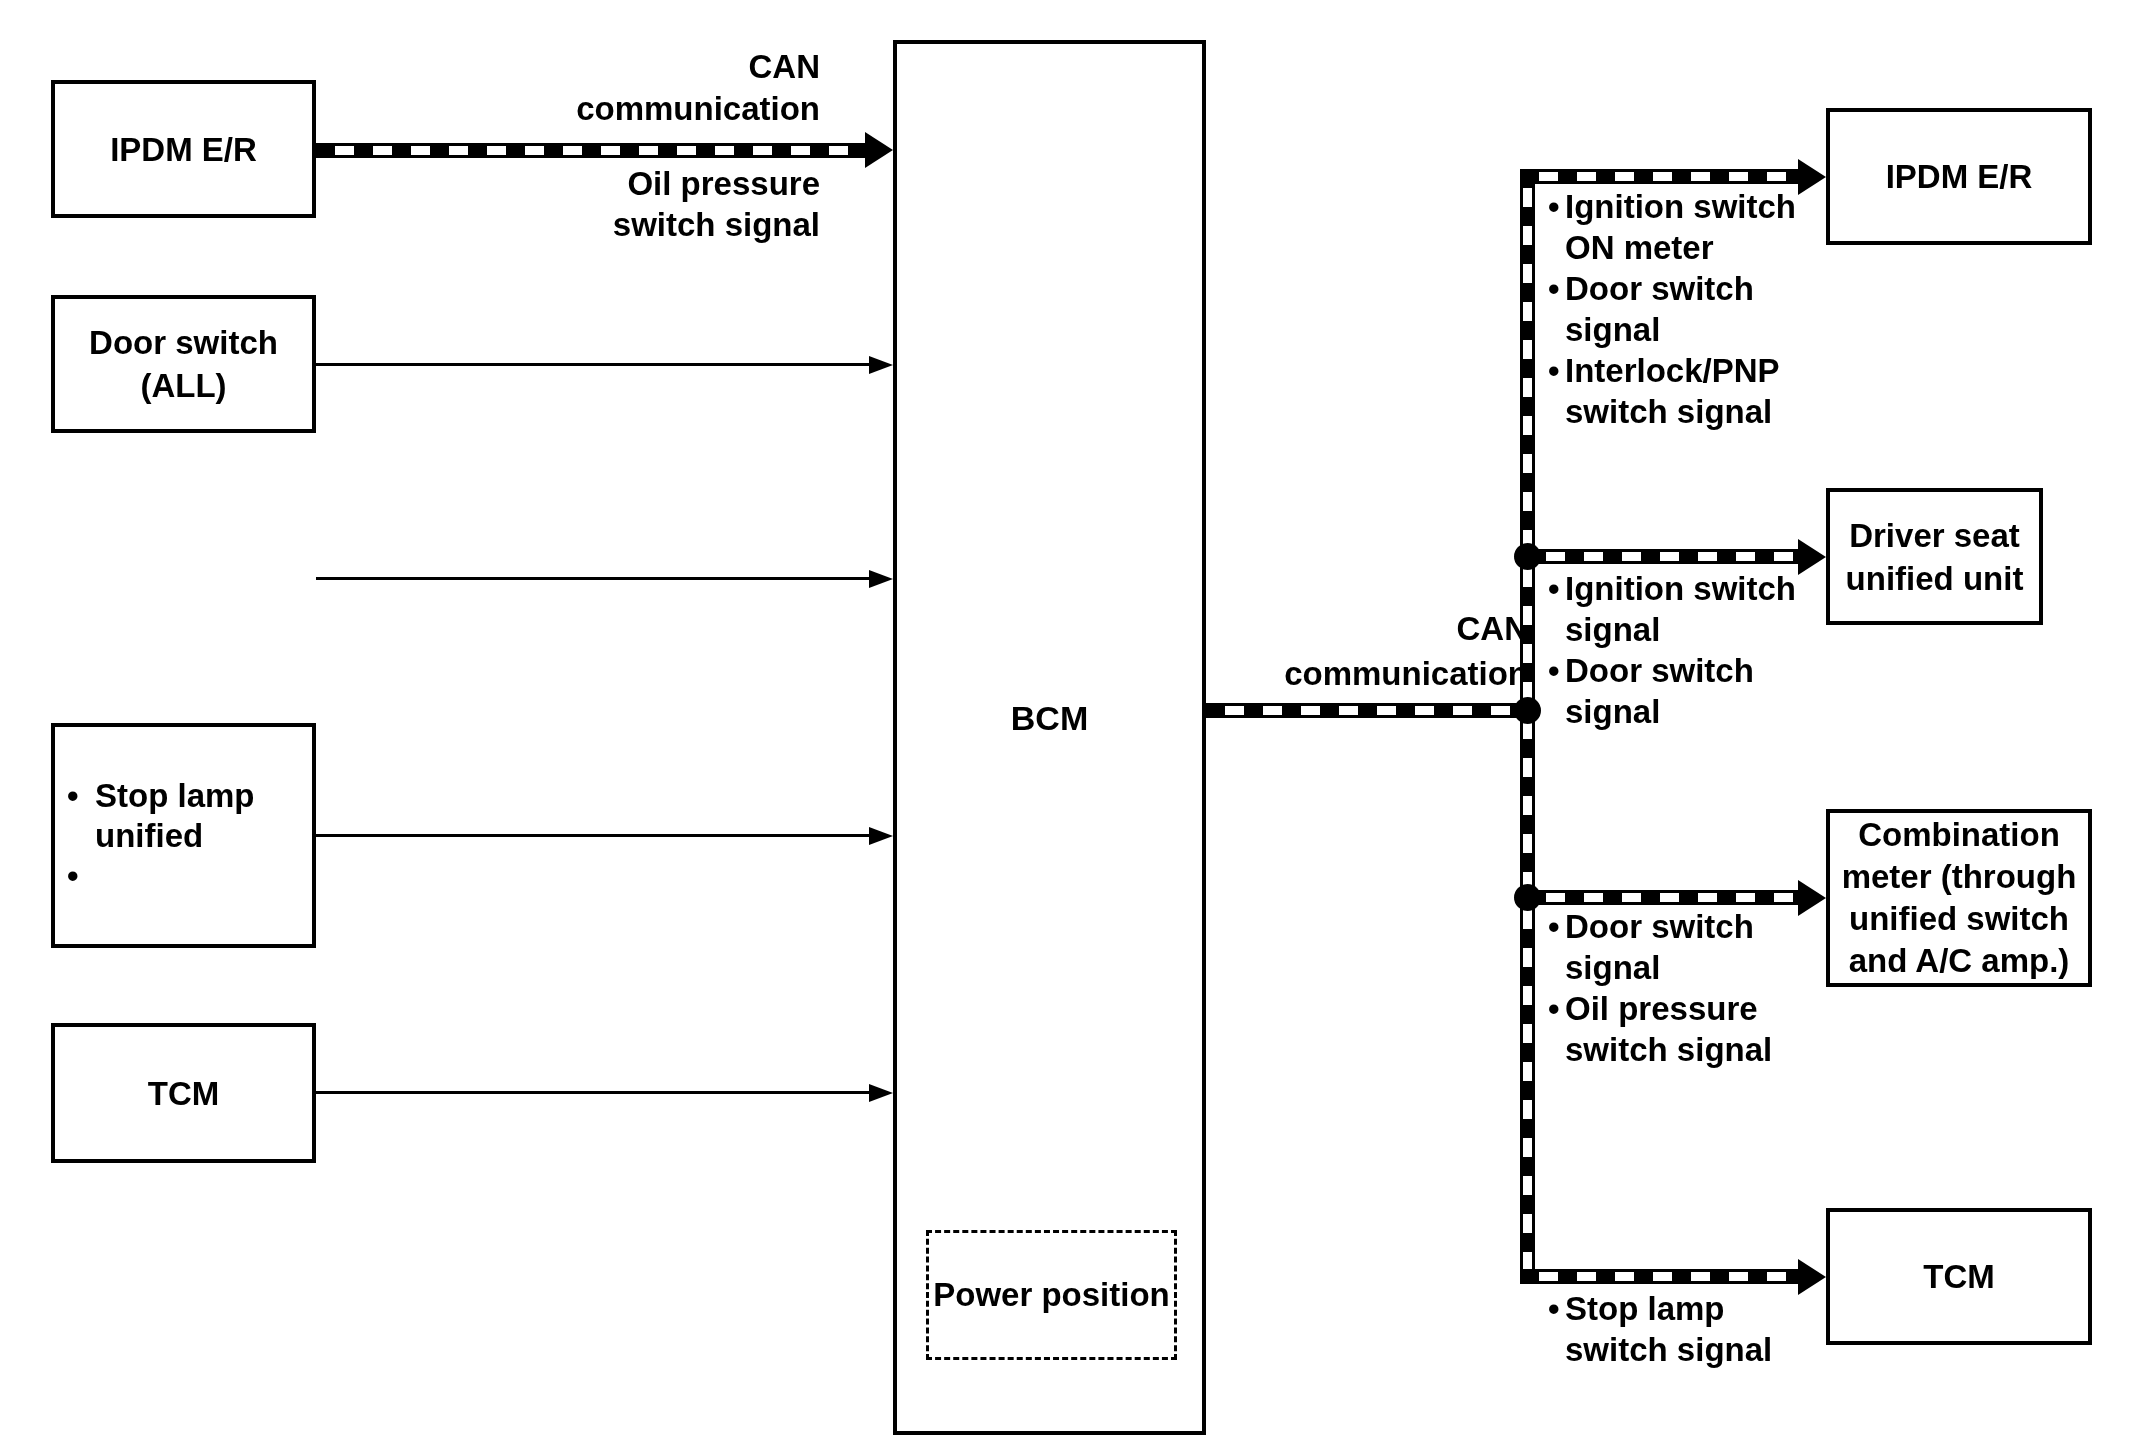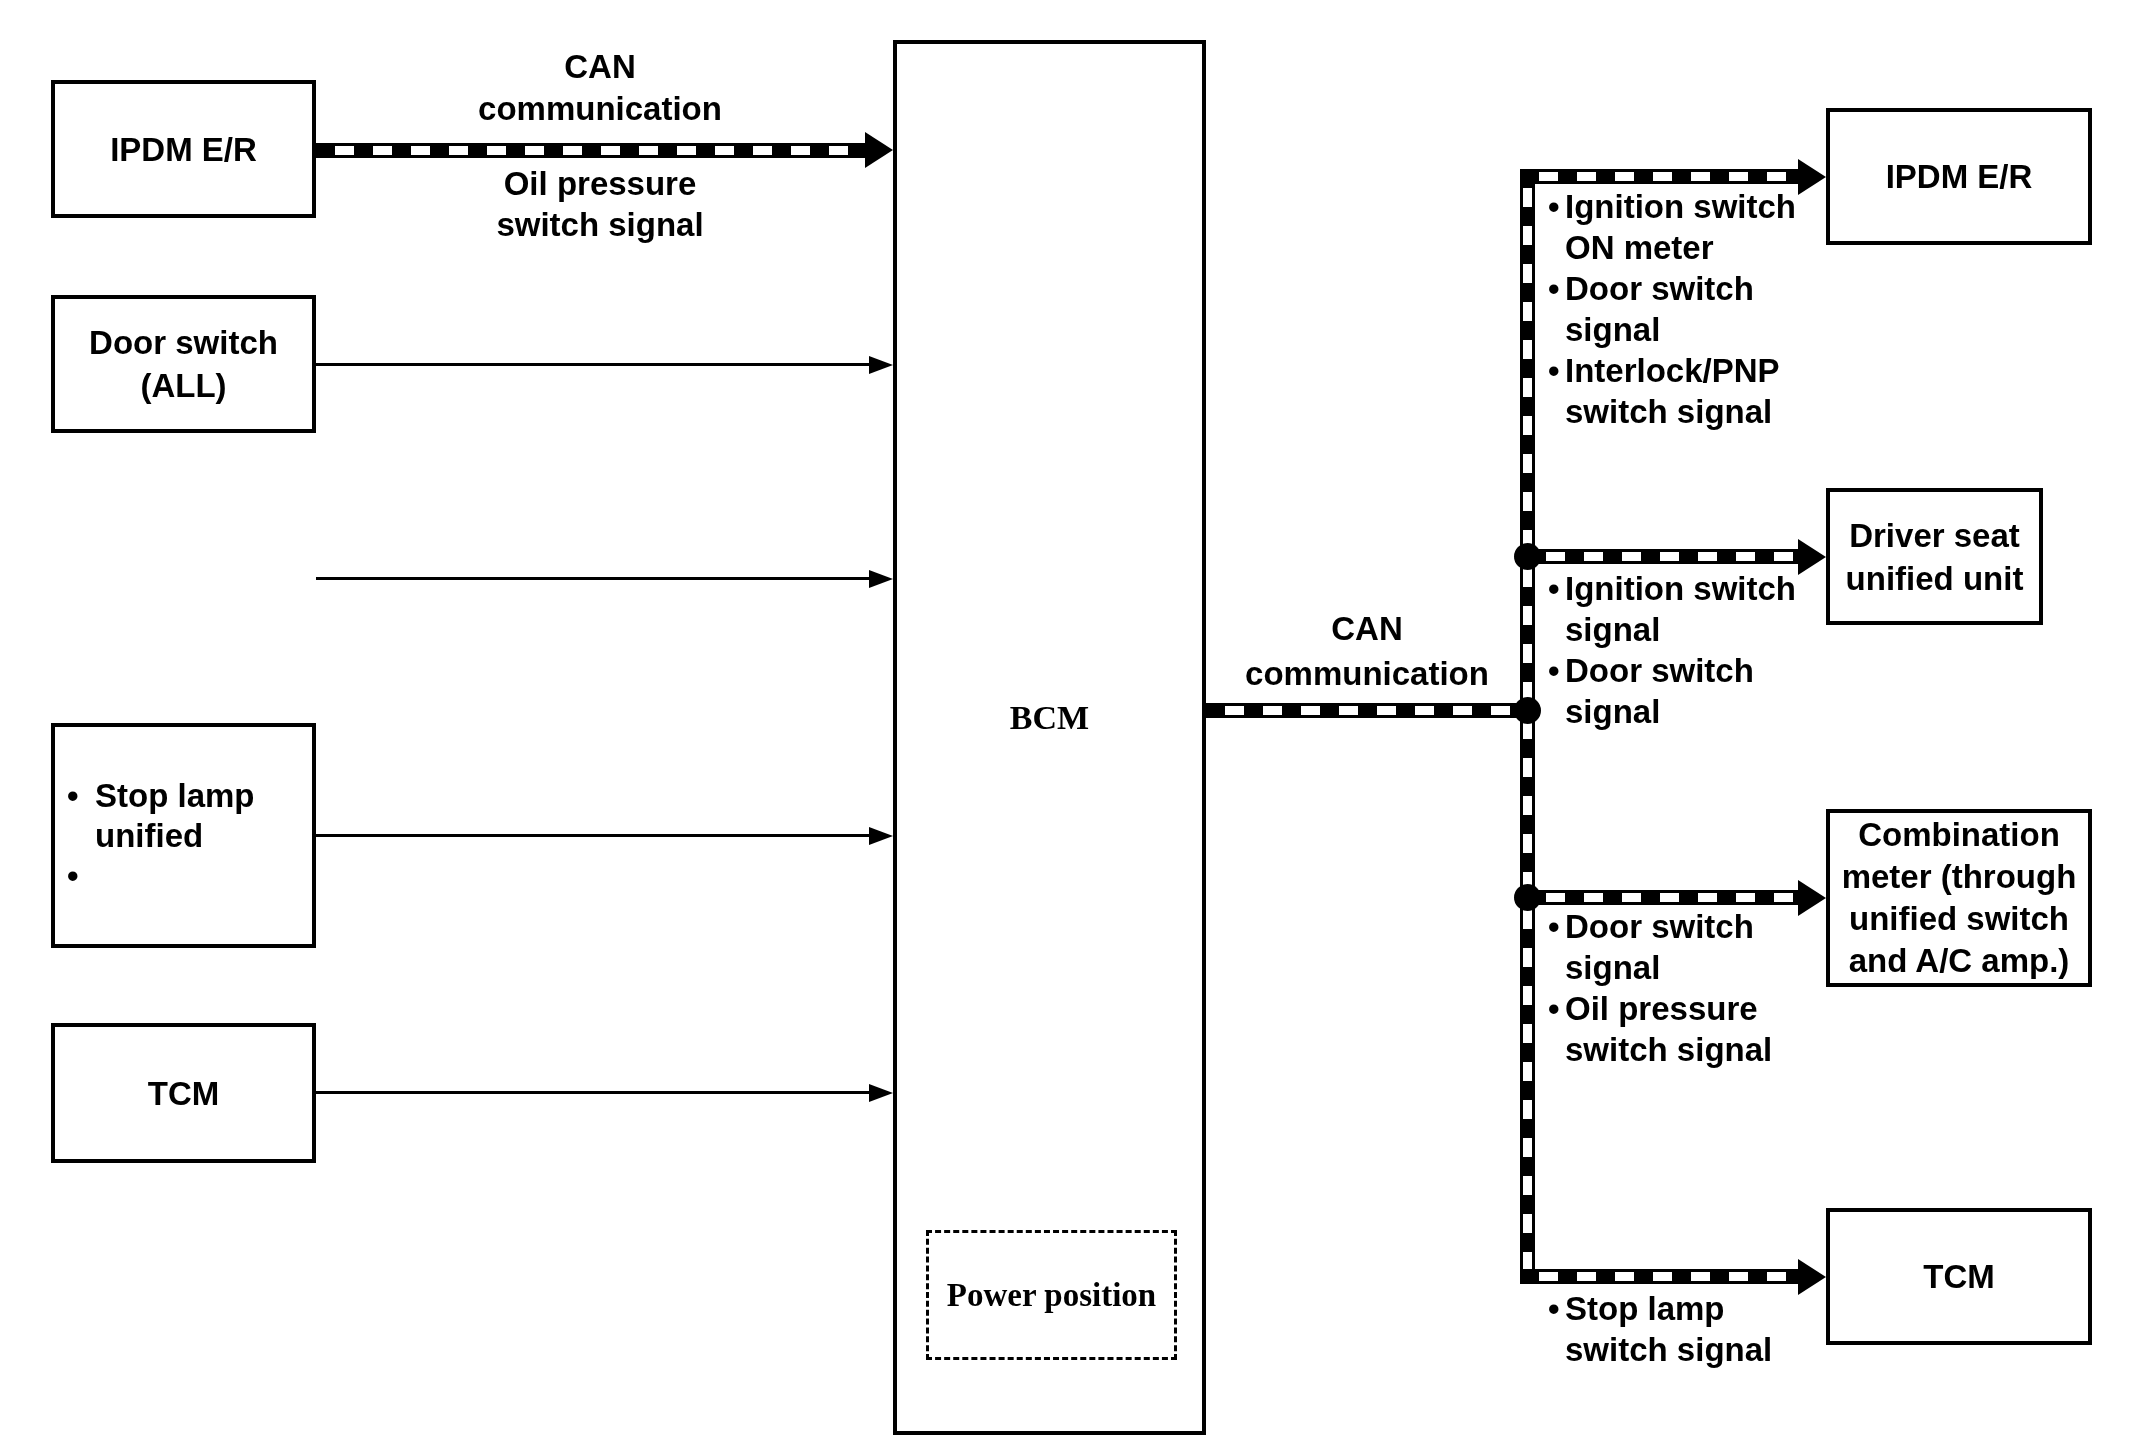--- a/index.html
+++ b/index.html
@@ -44,21 +44,21 @@
     border-left:3px solid #000;border-right:3px solid #000;
     background:repeating-linear-gradient(180deg,#000 0 19px,#fff 19px 38px);
   }
   .head-thick{
     position:absolute;width:0;height:0;
     border-top:18px solid transparent;border-bottom:18px solid transparent;
     border-left:28px solid #000;
   }
   .junction-dot{position:absolute;width:27px;height:27px;border-radius:50%;background:#000;}
   
-  .lbl{position:absolute;text-align:center;font-size:33px;}
+  .lbl{position:absolute;text-align:right;font-size:33px;}
   .lbl span{display:block;}
   
   .bullets{display:flex;flex-direction:column;align-items:flex-start;text-align:left;}
   .bitem{display:flex;flex-direction:row;align-items:flex-start;}
   .bdot{flex:none;}
   .blines span{display:block;}
   .box-bullets{font-size:33px;line-height:40px;padding-left:12px;align-self:flex-start;}
   .box-bullets .bdot{width:28px;}
   .siglist{position:absolute;font-size:33px;line-height:41px;}
   .siglist .bdot{width:17px;}
@@ -114,21 +114,21 @@
 
   <div class="thin-line" style="left:316px;top:577px;width:553px;"></div>
   <div class="head-thin" style="left:869px;top:570px;"></div>
 
   <div class="thin-line" style="left:316px;top:834px;width:553px;"></div>
   <div class="head-thin" style="left:869px;top:827px;"></div>
 
   <div class="thin-line" style="left:316px;top:1091px;width:553px;"></div>
   <div class="head-thin" style="left:869px;top:1084px;"></div>
 
-  <div class="bcm" style="left:893px;top:40px;width:313px;height:1395px;font-family:Liberation Serif, serif;">
+  <div class="bcm" style="left:893px;top:40px;width:313px;height:1395px;">
     <span class="bcm-label">BCM</span>
     <div class="power-box">
       <span>Power position</span>
     </div>
   </div>
 
   <div class="can-h" style="left:1206px;top:703px;width:325px;"></div>
 
   <div class="lbl" style="left:1206px;top:606px;width:322px;line-height:45px;">
     <span>CAN</span>

